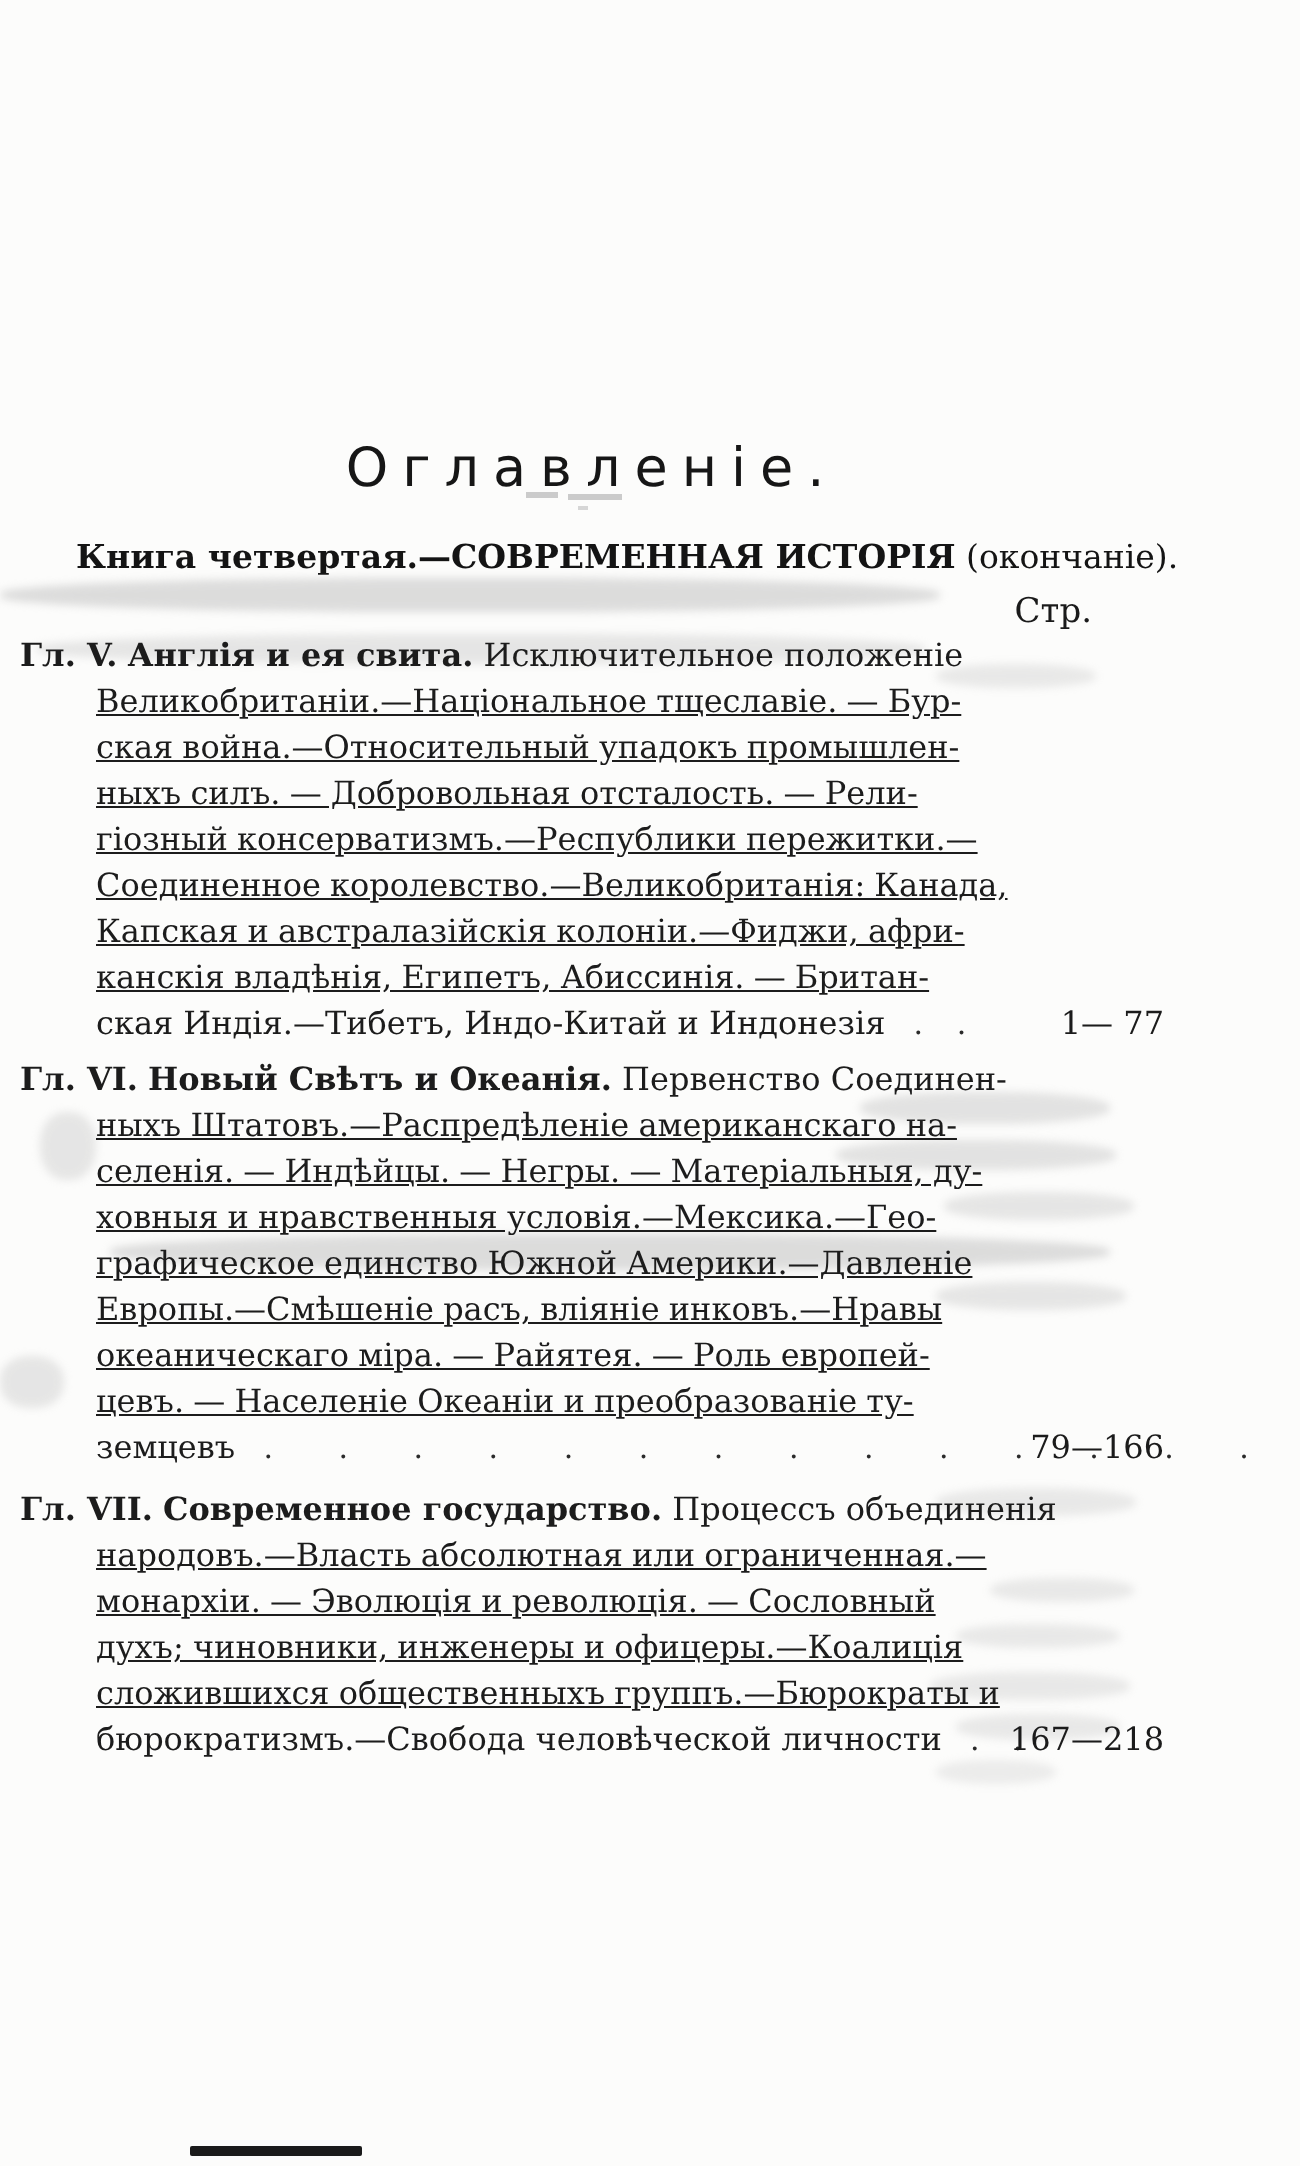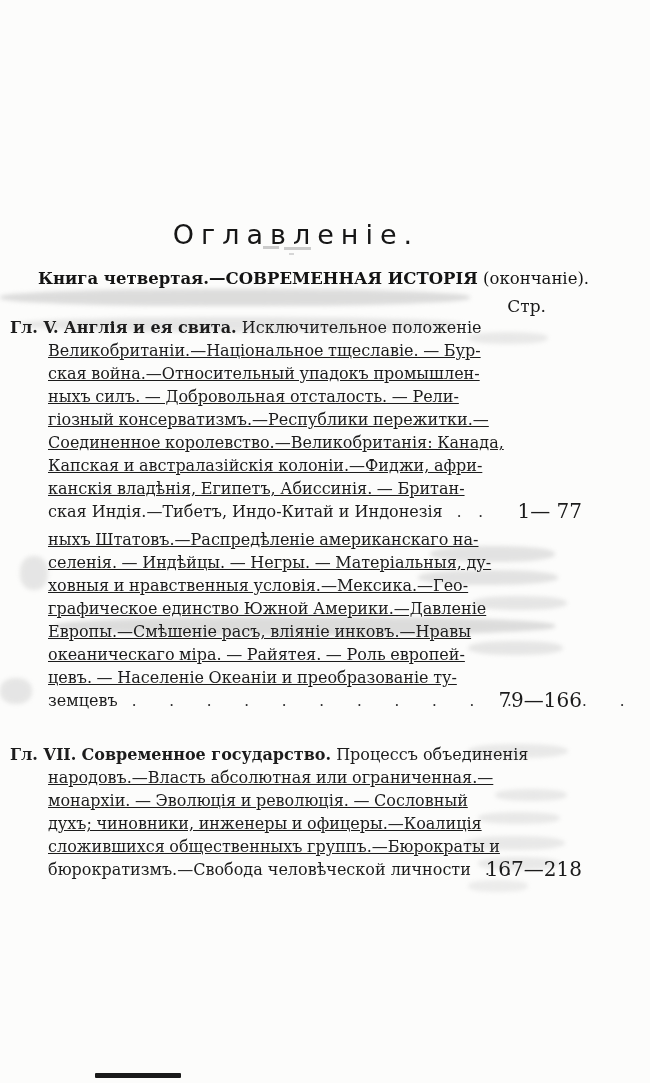--- a/index.html
+++ b/index.html
@@ -63,21 +63,21 @@
   }
   .lastline{
     position:relative;width:534px;white-space:nowrap;
   }
   .leader{
     letter-spacing:14px;margin-left:9px;color:#2a2a2a;font-size:15px;
   }
   .leader.short{letter-spacing:6px;}
   .pages{
     position:absolute;right:0;top:0;
-    font-size:20px;color:#1b1b1b;
+    font-size:16px;color:#1b1b1b;
   }
 
   .smudge{
     position:absolute;background:#bdbdbd;border-radius:45%;
     filter:blur(2px);
   }
   .scan-mark{
     position:absolute;left:95px;top:1073px;width:86px;height:5px;
     background:#1a1a1a;border-radius:1px;
   }
@@ -130,20 +130,25 @@
     <div class="line">Капская и австралазійскія колоніи.—Фиджи, афри-</div>
     <div class="line">канскія владѣнія, Египетъ, Абиссинія. — Британ-</div>
     <div class="lastline">
       <span>ская Индія.—Тибетъ, Индо-Китай и Индонезія</span>
       <span class="leader short">. .</span>
       <span class="pages">1— 77</span>
     </div>
   </div>
 
   <div class="entry e2">
+    <div class="first">
+      <span class="lbl">Гл. VI.</span>
+      <span class="ttl">Новый Свѣтъ и Океанія.</span>
+      <span>Первенство Соединен-</span>
+    </div>
     <div class="line">ныхъ Штатовъ.—Распредѣленіе американскаго на-</div>
     <div class="line">селенія. — Индѣйцы. — Негры. — Матеріальныя, ду-</div>
     <div class="line">ховныя и нравственныя условія.—Мексика.—Гео-</div>
     <div class="line">графическое единство Южной Америки.—Давленіе</div>
     <div class="line">Европы.—Смѣшеніе расъ, вліяніе инковъ.—Нравы</div>
     <div class="line">океаническаго міра. — Райятея. — Роль европей-</div>
     <div class="line">цевъ. — Населеніе Океаніи и преобразованіе ту-</div>
     <div class="lastline">
       <span>земцевъ</span>
       <span class="leader">. . . . . . . . . . . . . . . . . . . .</span>

